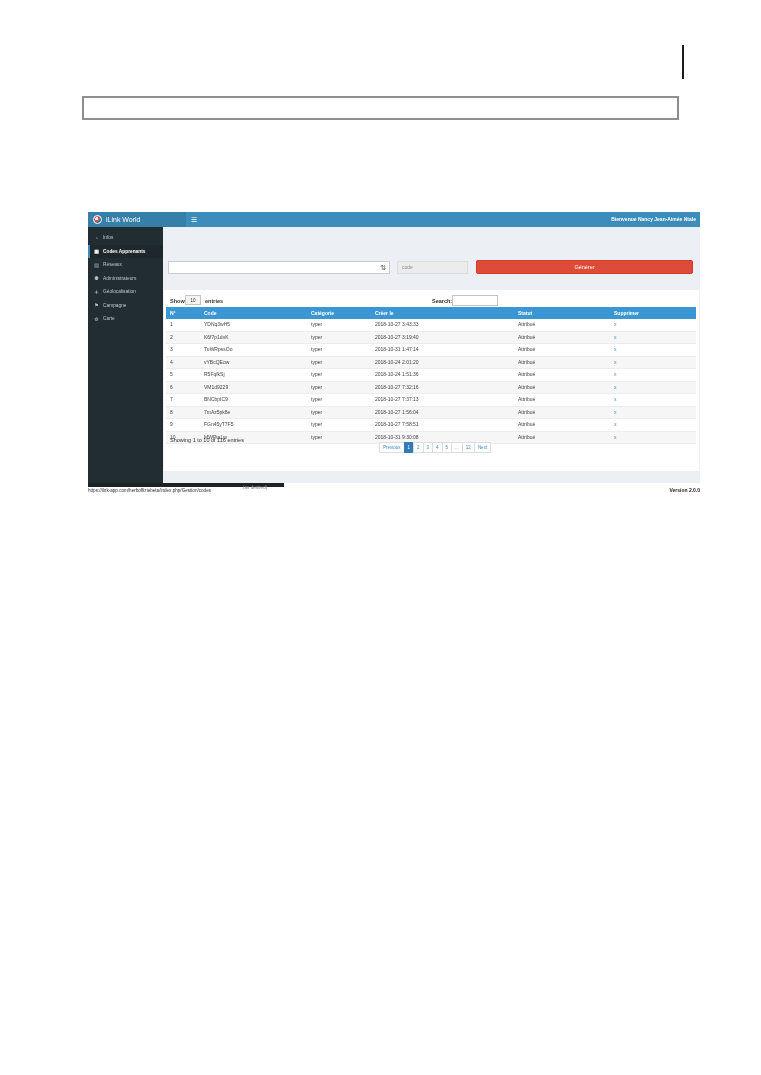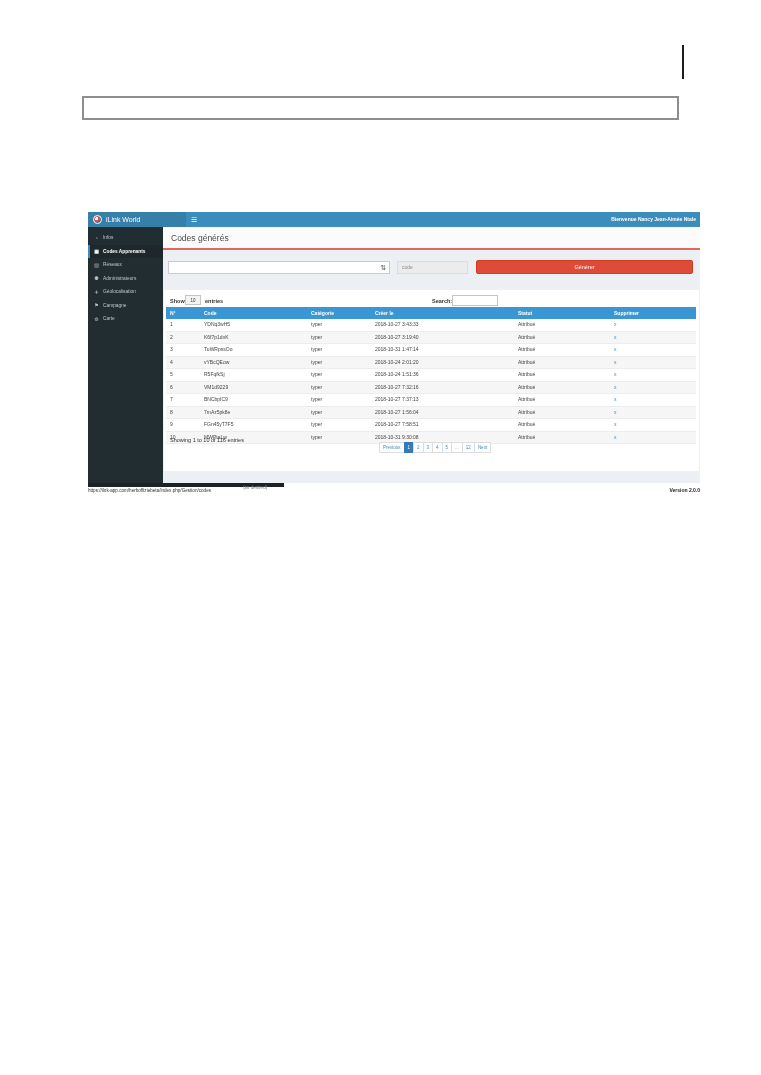--- a/index.html
+++ b/index.html
@@ -114,23 +114,20 @@
         <span>Campagne</span>
       </div>
       <div class="side-item">
         <span class="s-icon">⚙</span>
         <span>Carte</span>
       </div>
     </div>
 
     <div class="content">
 
-      <div class="title-panel">
-        <span class="page-title">Codes générés</span>
-      </div>
 
       <div class="form-select">
         <span class="spinner">⇅</span>
       </div>
       <div class="form-code">code</div>
       <div class="btn-generate">Générer</div>
 
       <div class="table-panel">
         <span class="show-label">Show</span>
         <div class="show-select">10</div>

